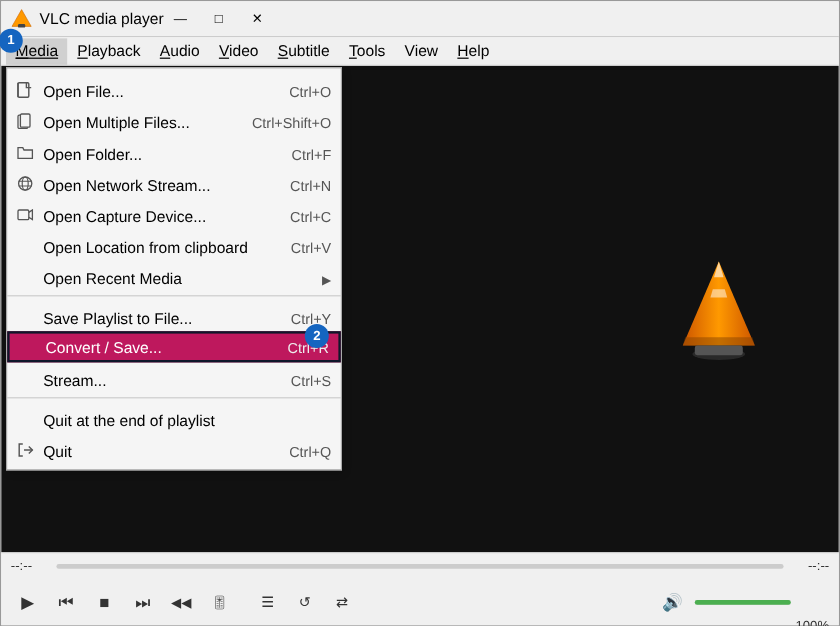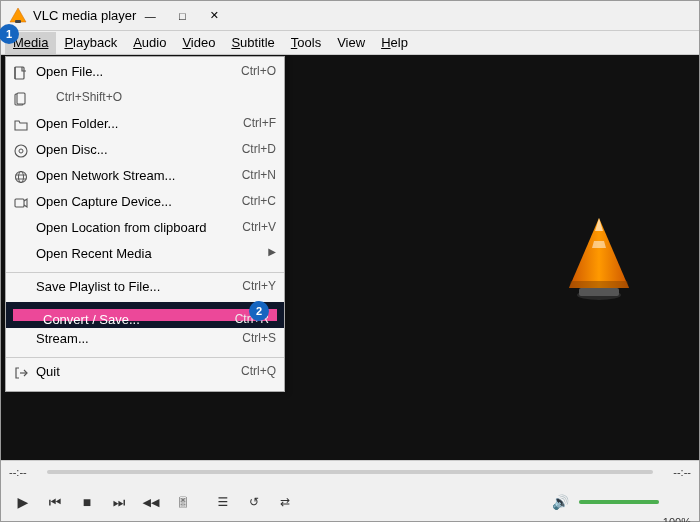--- a/index.html
+++ b/index.html
@@ -84,30 +84,30 @@
       left: 0;
       background: #f5f5f5;
       border: 1px solid #aaa;
       box-shadow: 2px 2px 6px rgba(0,0,0,0.2);
       z-index: 100;
       min-width: 280px;
       padding: 4px 0;
     }
     .dropdown-item {
       display: flex;
-      align-items: flex-start;
+      align-items: flex-end;
       padding: 3px 8px 3px 30px;
       cursor: pointer;
       height: 26px;
       position: relative;
     }
     .dropdown-item.highlighted {
-      background: #ec4899;
+      background: #be185d;
       color: white;
-      border: 7px solid #0f172a;
+      border: 2px solid #0f172a;
       gap: 48px;
     }
     .dropdown-item .item-icon {
       position: absolute;
       left: 6px;
       width: 18px;
       height: 18px;
       display: flex;
       align-items: center;
       justify-content: center;
@@ -289,43 +289,34 @@
             <span class="item-shortcut">Ctrl+O</span>
           </div>
 
           <div class="dropdown-item">
             <span class="item-icon">
               <svg width="14" height="14" viewBox="0 0 14 14">
                   <rect x="1" y="2" width="8" height="11" rx="1" fill="none" stroke="#555" stroke-width="1.1"></rect>
                   <rect x="3" y="1" width="8" height="11" rx="1" fill="#f5f5f5" stroke="#555" stroke-width="1.1"></rect>
                 </svg>
             </span>
+            <span class="item-label">Open Multiple Files...</span>
             <span class="item-shortcut">Ctrl+Shift+O</span>
           </div>
 
           <div class="dropdown-item">
             <span class="item-icon">
               <svg width="14" height="14" viewBox="0 0 14 14">
                   <path d="M1,4 L1,12 L13,12 L13,5 L6,5 L5,3 L1,3 Z" fill="none" stroke="#555" stroke-width="1.1"></path>
                 </svg>
             </span>
             <span class="item-label">Open Folder...</span>
             <span class="item-shortcut">Ctrl+F</span>
           </div>
 
-          <div class="dropdown-item">
-            <span class="item-icon">
-              <svg width="14" height="14" viewBox="0 0 14 14">
-                  <circle cx="7" cy="7" r="6" fill="none" stroke="#555" stroke-width="1.1"></circle>
-                  <circle cx="7" cy="7" r="2" fill="none" stroke="#555" stroke-width="1"></circle>
-                </svg>
-            </span>
-            <span class="item-label">Open Disc...</span>
-            <span class="item-shortcut">Ctrl+D</span>
-          </div>
 
           <div class="dropdown-item">
             <span class="item-icon">
               <svg width="14" height="14" viewBox="0 0 14 14">
                   <circle cx="7" cy="7" r="5.5" fill="none" stroke="#555" stroke-width="1.1"></circle>
                   <ellipse cx="7" cy="7" rx="2.5" ry="5.5" fill="none" stroke="#555" stroke-width="1"></ellipse>
                   <line x1="1.5" y1="5" x2="12.5" y2="5" stroke="#555" stroke-width="0.9"></line>
                   <line x1="1.5" y1="9" x2="12.5" y2="9" stroke="#555" stroke-width="0.9"></line>
                 </svg>
             </span>
@@ -366,20 +357,23 @@
 
             <span class="badge" style="top:-8px; right:8px; position:absolute;">2</span>
           </div>
 
           <div class="dropdown-item">
             <span class="item-label">Stream...</span>
             <span class="item-shortcut">Ctrl+S</span>
           </div>
           <div class="dropdown-separator"></div>
 
+          <div class="dropdown-item">
+            <span class="item-label">Quit at the end of playlist</span>
+          </div>
 
           <div class="dropdown-item">
             <span class="item-icon">
               <svg width="14" height="14" viewBox="0 0 14 14">
                   <path d="M5,2 L2,2 L2,12 L5,12" fill="none" stroke="#555" stroke-width="1.2"></path>
                   <line x1="6" y1="7" x2="13" y2="7" stroke="#555" stroke-width="1.2"></line>
                   <polyline points="10,4 13,7 10,10" fill="none" stroke="#555" stroke-width="1.2"></polyline>
                 </svg>
             </span>
             <span class="item-label">Quit</span>

